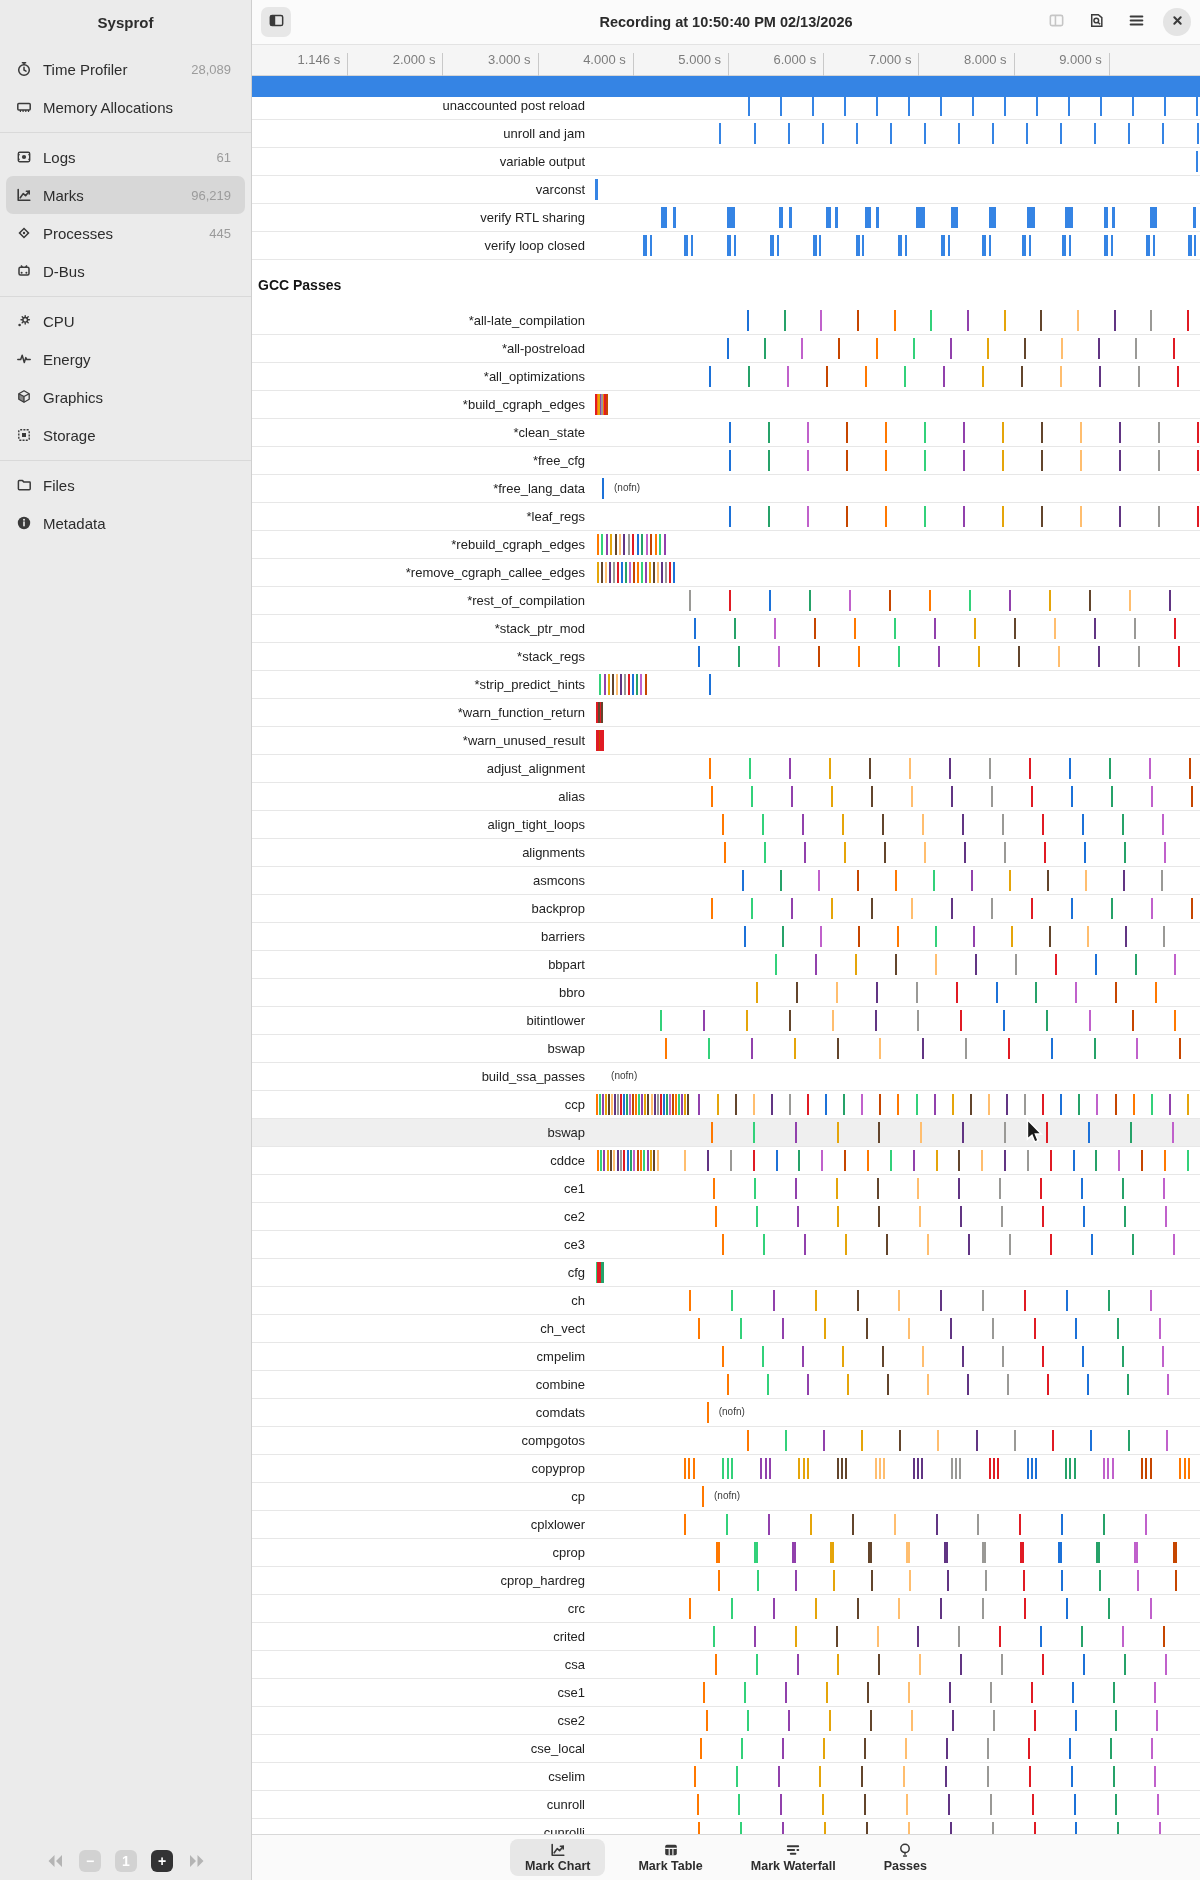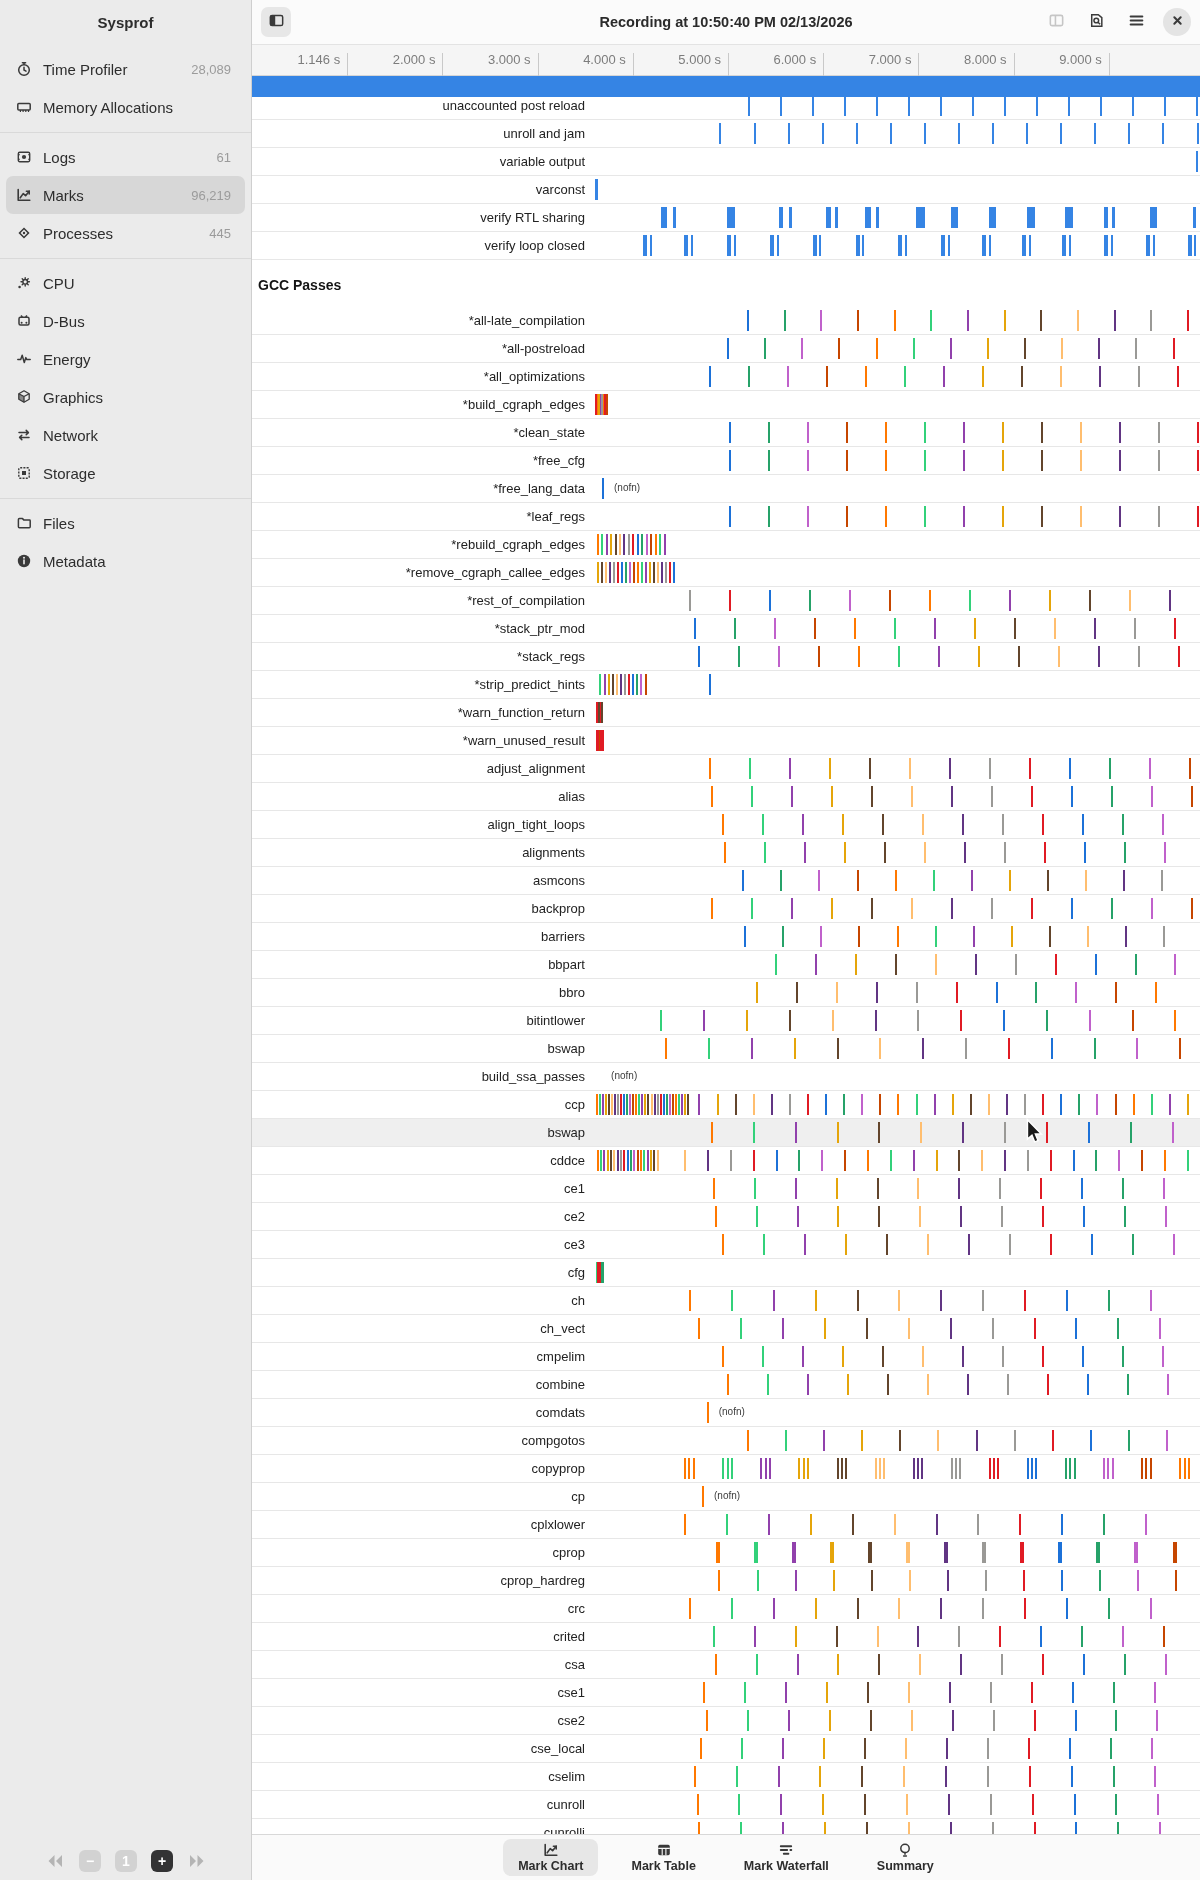--- a/index.html
+++ b/index.html
@@ -124,45 +124,45 @@
           <span class="ni-icon">
             <svg viewBox="0 0 16 16" fill="none" stroke="currentColor" stroke-width="1.5">
               <rect x="4.8" y="4.8" width="6.4" height="6.4" transform="rotate(45 8 8)"></rect>
               <circle cx="8" cy="8" r="1.2" fill="currentColor" stroke="none"></circle>
             </svg>
           </span>
           <span class="ni-label">Processes</span>
           <span class="ni-count">445</span>
         </div>
 
-        <div class="nav-item group-sep">
-          <span class="ni-icon">
-            <svg viewBox="0 0 16 16" fill="none" stroke="currentColor" stroke-width="1.4" stroke-linecap="round">
-              <circle cx="9.2" cy="6.8" r="2.3"></circle>
-              <path d="M9.2 2.6v1.4M9.2 9.6v1.4M13.4 6.8H12M6.4 6.8H5M12.2 3.8l-1 1M7.2 8.8l-1 1M12.2 9.8l-1-1M7.2 4.8l-1-1"></path>
-              <circle cx="3.6" cy="12" r="1.3" fill="currentColor" stroke="none"></circle>
-            </svg>
-          </span>
-          <span class="ni-label">CPU</span>
-          <span class="ni-count"></span>
-        </div>
-
         <div class="nav-item">
           <span class="ni-icon">
             <svg viewBox="0 0 16 16" fill="none" stroke="currentColor" stroke-width="1.5">
               <rect x="3" y="4.2" width="10" height="7.8" rx="1.5"></rect>
               <path d="M5 2.4l1.4 1.6M11 2.4L9.6 4"></path>
               <circle cx="5.6" cy="9.8" r="1" fill="currentColor" stroke="none"></circle>
               <circle cx="10.4" cy="9.8" r="1" fill="currentColor" stroke="none"></circle>
             </svg>
           </span>
           <span class="ni-label">D-Bus</span>
           <span class="ni-count"></span>
         </div>
 
+        <div class="nav-item group-sep">
+          <span class="ni-icon">
+            <svg viewBox="0 0 16 16" fill="none" stroke="currentColor" stroke-width="1.4" stroke-linecap="round">
+              <circle cx="9.2" cy="6.8" r="2.3"></circle>
+              <path d="M9.2 2.6v1.4M9.2 9.6v1.4M13.4 6.8H12M6.4 6.8H5M12.2 3.8l-1 1M7.2 8.8l-1 1M12.2 9.8l-1-1M7.2 4.8l-1-1"></path>
+              <circle cx="3.6" cy="12" r="1.3" fill="currentColor" stroke="none"></circle>
+            </svg>
+          </span>
+          <span class="ni-label">CPU</span>
+          <span class="ni-count"></span>
+        </div>
+
         <div class="nav-item">
           <span class="ni-icon">
             <svg viewBox="0 0 16 16" fill="none" stroke="currentColor" stroke-width="1.5" stroke-linecap="round" stroke-linejoin="round">
               <path d="M1.8 8.6h2.9l1.5-4.4 2.1 7.4 1.5-5 1 2h3.4"></path>
             </svg>
           </span>
           <span class="ni-label">Energy</span>
           <span class="ni-count"></span>
         </div>
 
@@ -171,30 +171,20 @@
             <svg viewBox="0 0 16 16" fill="none" stroke="currentColor" stroke-width="1.3" stroke-linejoin="round">
               <path d="M8 1.8l5.2 2.9v5.6L8 13.2 2.8 10.3V4.7z"></path>
               <path d="M2.8 4.7L8 7.5l5.2-2.8M8 7.5v5.7"></path>
               <path d="M2.8 4.7L8 7.5v5.7l-5.2-2.9z" fill="currentColor" stroke="none" opacity=".55"></path>
             </svg>
           </span>
           <span class="ni-label">Graphics</span>
           <span class="ni-count"></span>
         </div>
 
-        <div class="nav-item">
-          <span class="ni-icon">
-            <svg viewBox="0 0 16 16" fill="none" stroke="currentColor" stroke-width="1.5" stroke-linecap="round" stroke-linejoin="round">
-              <path d="M3 5.6h9.2M10.2 3.4l2.2 2.2-2.2 2.2"></path>
-              <path d="M13 10.4H3.8M5.8 8.2l-2.2 2.2 2.2 2.2"></path>
-            </svg>
-          </span>
-          <span class="ni-label">Network</span>
-          <span class="ni-count"></span>
-        </div>
 
         <div class="nav-item">
           <span class="ni-icon">
             <svg viewBox="0 0 16 16" fill="none" stroke="currentColor" stroke-width="1.4" stroke-dasharray="2 1.2">
               <rect x="2.8" y="2.8" width="10.4" height="10.4" rx="1.4"></rect>
               <rect x="6" y="6" width="4" height="4" fill="currentColor" stroke="none"></rect>
             </svg>
           </span>
           <span class="ni-label">Storage</span>
           <span class="ni-count"></span>
@@ -690,21 +680,21 @@
           <span class="t-label">Mark Waterfall</span>
         </div>
 
         <div class="tab">
           <span class="t-icon">
             <svg viewBox="0 0 16 16" fill="none" stroke="currentColor" stroke-width="1.5" stroke-linecap="round">
               <circle cx="8" cy="6.4" r="4.2"></circle>
               <path d="M8 10.6v1.6M6.6 14h2.8"></path>
             </svg>
           </span>
-          <span class="t-label">Summary</span>
+          <span class="t-label">Passes</span>
         </div>
 
     </div>
   </div>
 
   <div class="cursor" style="left:1026px; top:1118px;">
     <svg width="19" height="27" viewBox="0 0 13 18">
         <path d="M1 1v13.2l3.1-2.7 1.8 4.6 2.3-.9-1.8-4.5h4.1z" fill="#1a1a1a" stroke="#fff" stroke-width="1"></path>
       </svg>
   </div>

